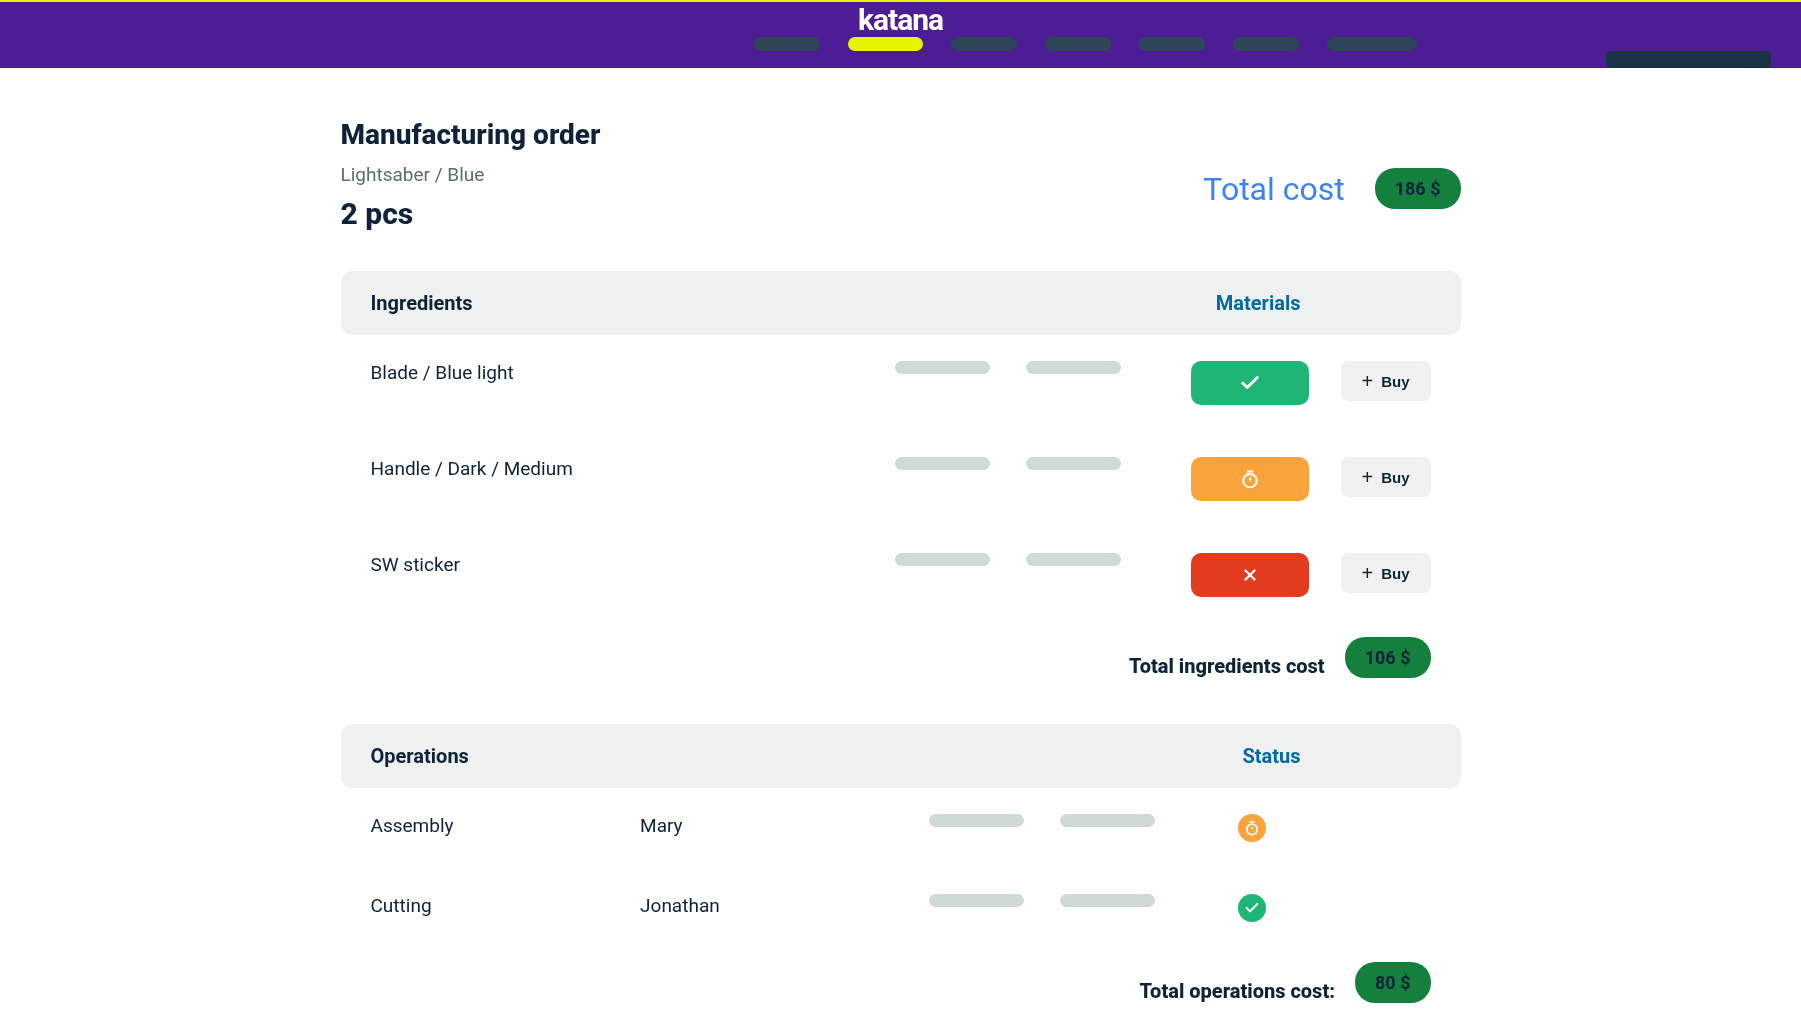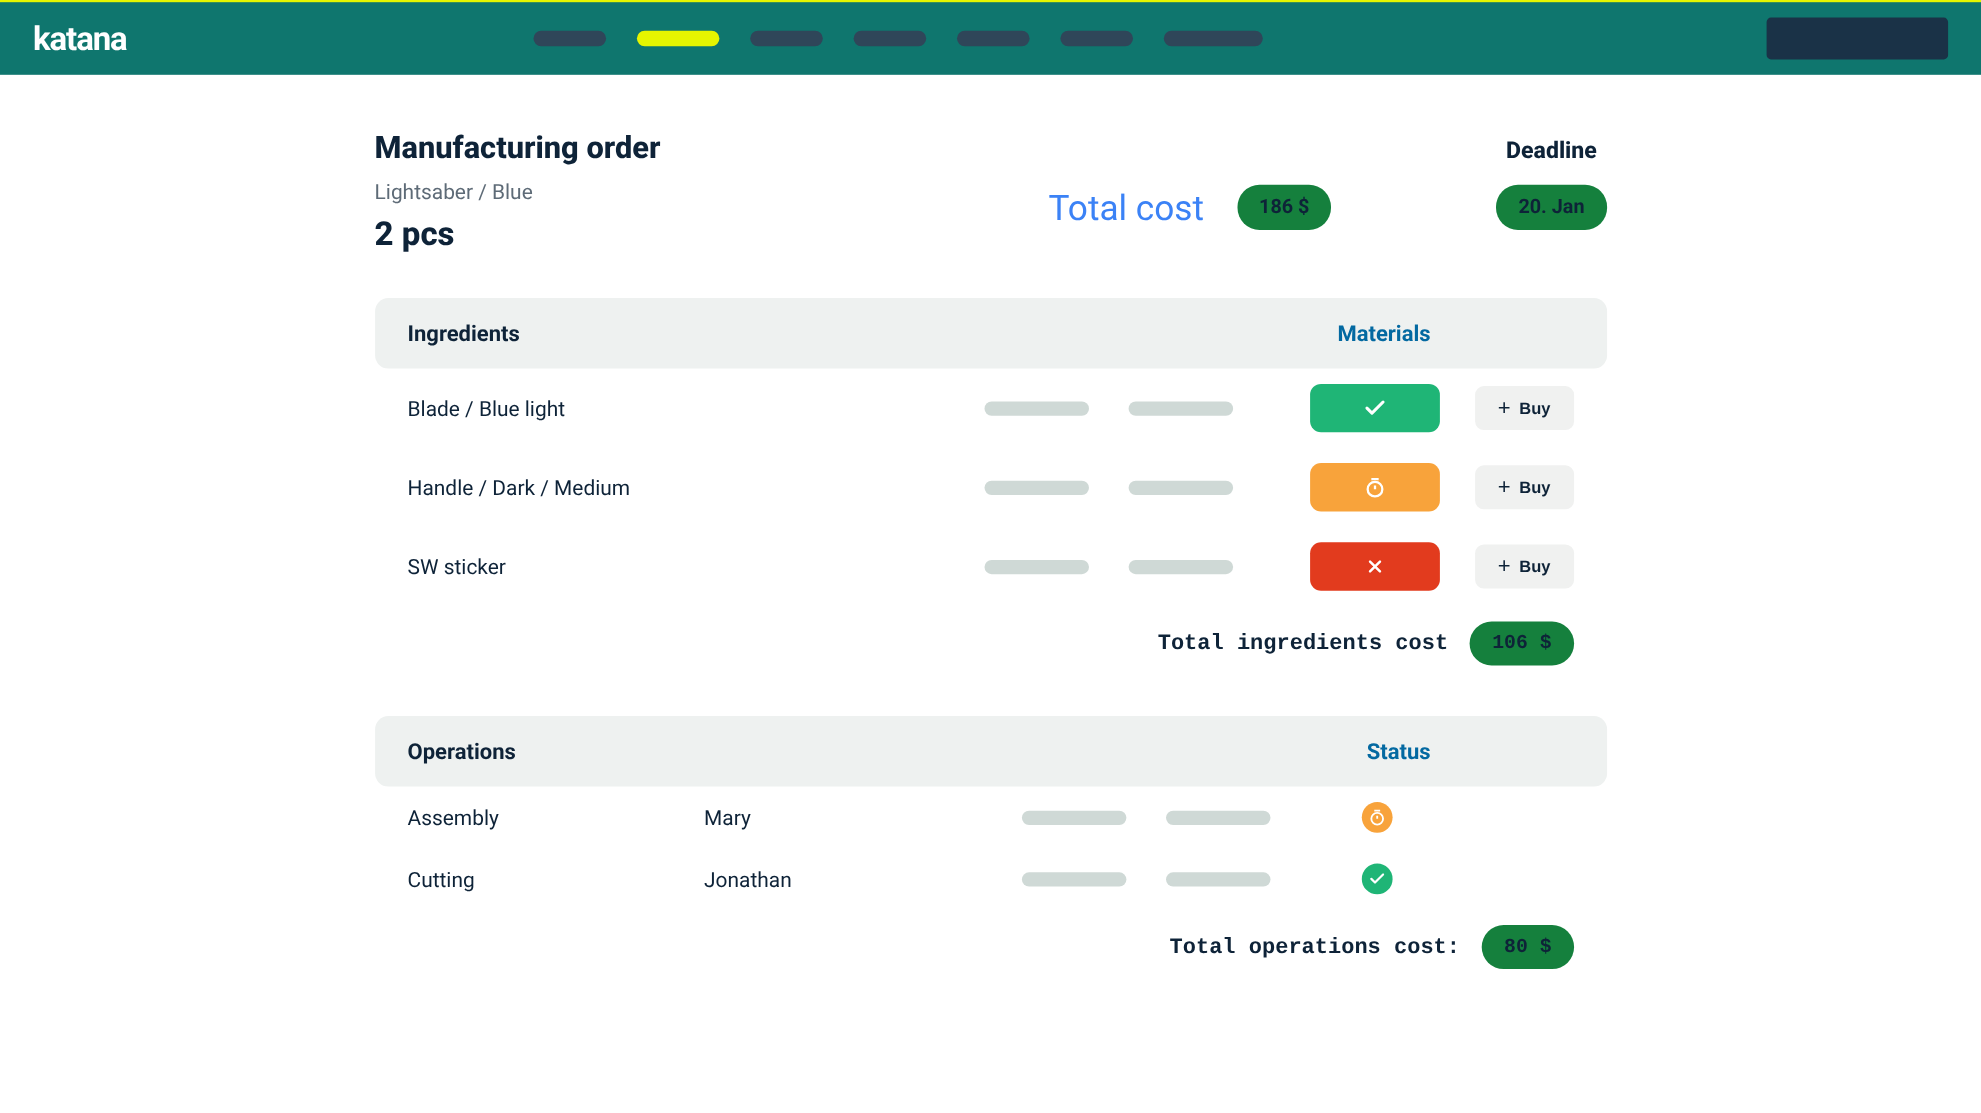--- a/index.html
+++ b/index.html
@@ -6,26 +6,27 @@
       margin: 0;
       padding: 0;
       box-sizing: border-box;
     }
     body {
       font-family: -apple-system, BlinkMacSystemFont, "Segoe UI", Roboto, Helvetica, Arial, sans-serif;
       background: #ffffff;
       color: #0e2338;
     }
     .topbar {
-      background: #0f766e;
+      background: #4c1d95;
       height: 68px;
       display: flex;
       align-items: center;
       padding: 0 30px;
       border-top: 2px solid #e5f500;
+      flex-direction: column;
     }
     .logo {
       color: #ffffff;
       font-size: 30px;
       font-weight: 700;
       letter-spacing: -1px;
     }
     .nav-pills {
       margin-left: 370px;
       display: flex;
@@ -133,22 +134,22 @@
       font-size: 20px;
       font-weight: 700;
       color: #0369a1;
       margin-right: 130px;
     }
     .section-header.ops .section-header-right {
       margin-right: 130px;
     }
     .row {
       display: flex;
-      align-items: center;
-      padding: 14px 30px;
+      align-items: flex-start;
+      padding: 26px 30px;
     }
     .row .name {
       width: 280px;
       font-size: 19px;
       color: #0e2338;
     }
     .row .assignee {
       width: 300px;
       font-size: 19px;
       color: #0e2338;
@@ -206,24 +207,23 @@
       justify-content: center;
     }
     .plus-icon {
       font-size: 20px;
       font-weight: 400;
       line-height: 1;
     }
     .totals-row {
       display: flex;
       justify-content: flex-end;
-      align-items: center;
+      align-items: flex-end;
       gap: 20px;
       padding: 14px 30px 6px;
-      font-family: Liberation Mono, monospace;
     }
     .totals-label {
       font-size: 20px;
       font-weight: 800;
       color: #0e2338;
     }
     .ops-row .status-col {
       width: 118px;
       display: flex;
       justify-content: center;
@@ -255,24 +255,20 @@
     <div class="header-left">
       <h1 class="page-title">Manufacturing order</h1>
       <div class="subtitle">Lightsaber / Blue</div>
       <div class="qty">2 pcs</div>
     </div>
     <div class="header-right">
       <div class="total-cost-block">
         <div class="total-cost-label">Total cost</div>
         <div class="chip">186 $</div>
       </div>
-      <div class="deadline-block">
-        <div class="deadline-label">Deadline</div>
-        <div class="chip">20. Jan</div>
-      </div>
     </div>
   </div>
 
   <div class="section-header">
     <div class="section-header-left">Ingredients</div>
     <div class="section-header-right">Materials</div>
   </div>
 
   <div class="row ing-row">
     <div class="name">Blade / Blue light</div>

